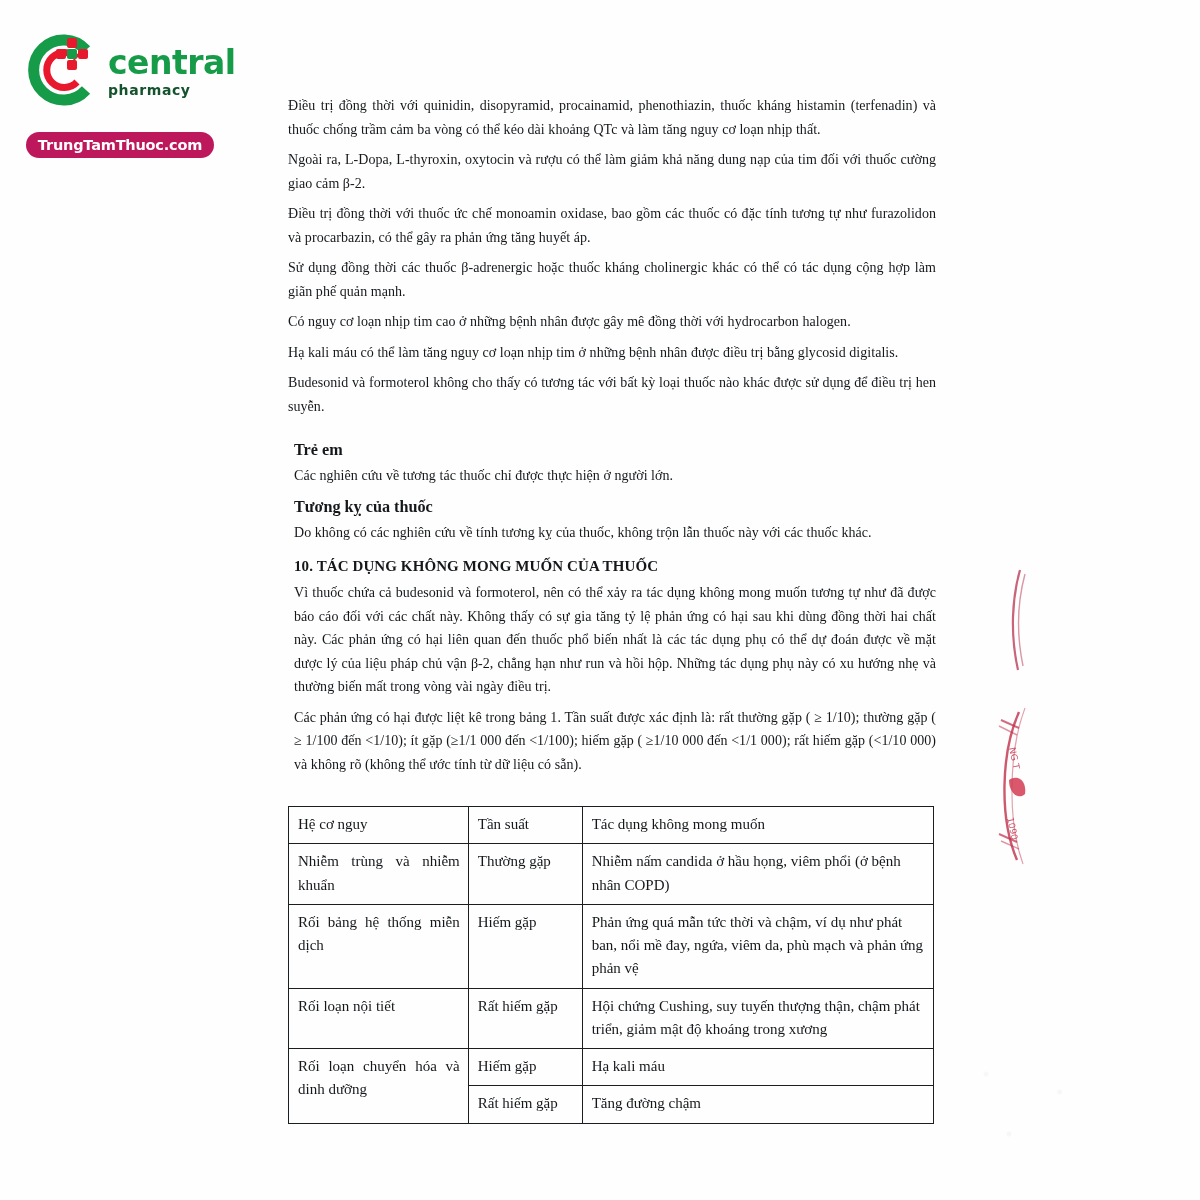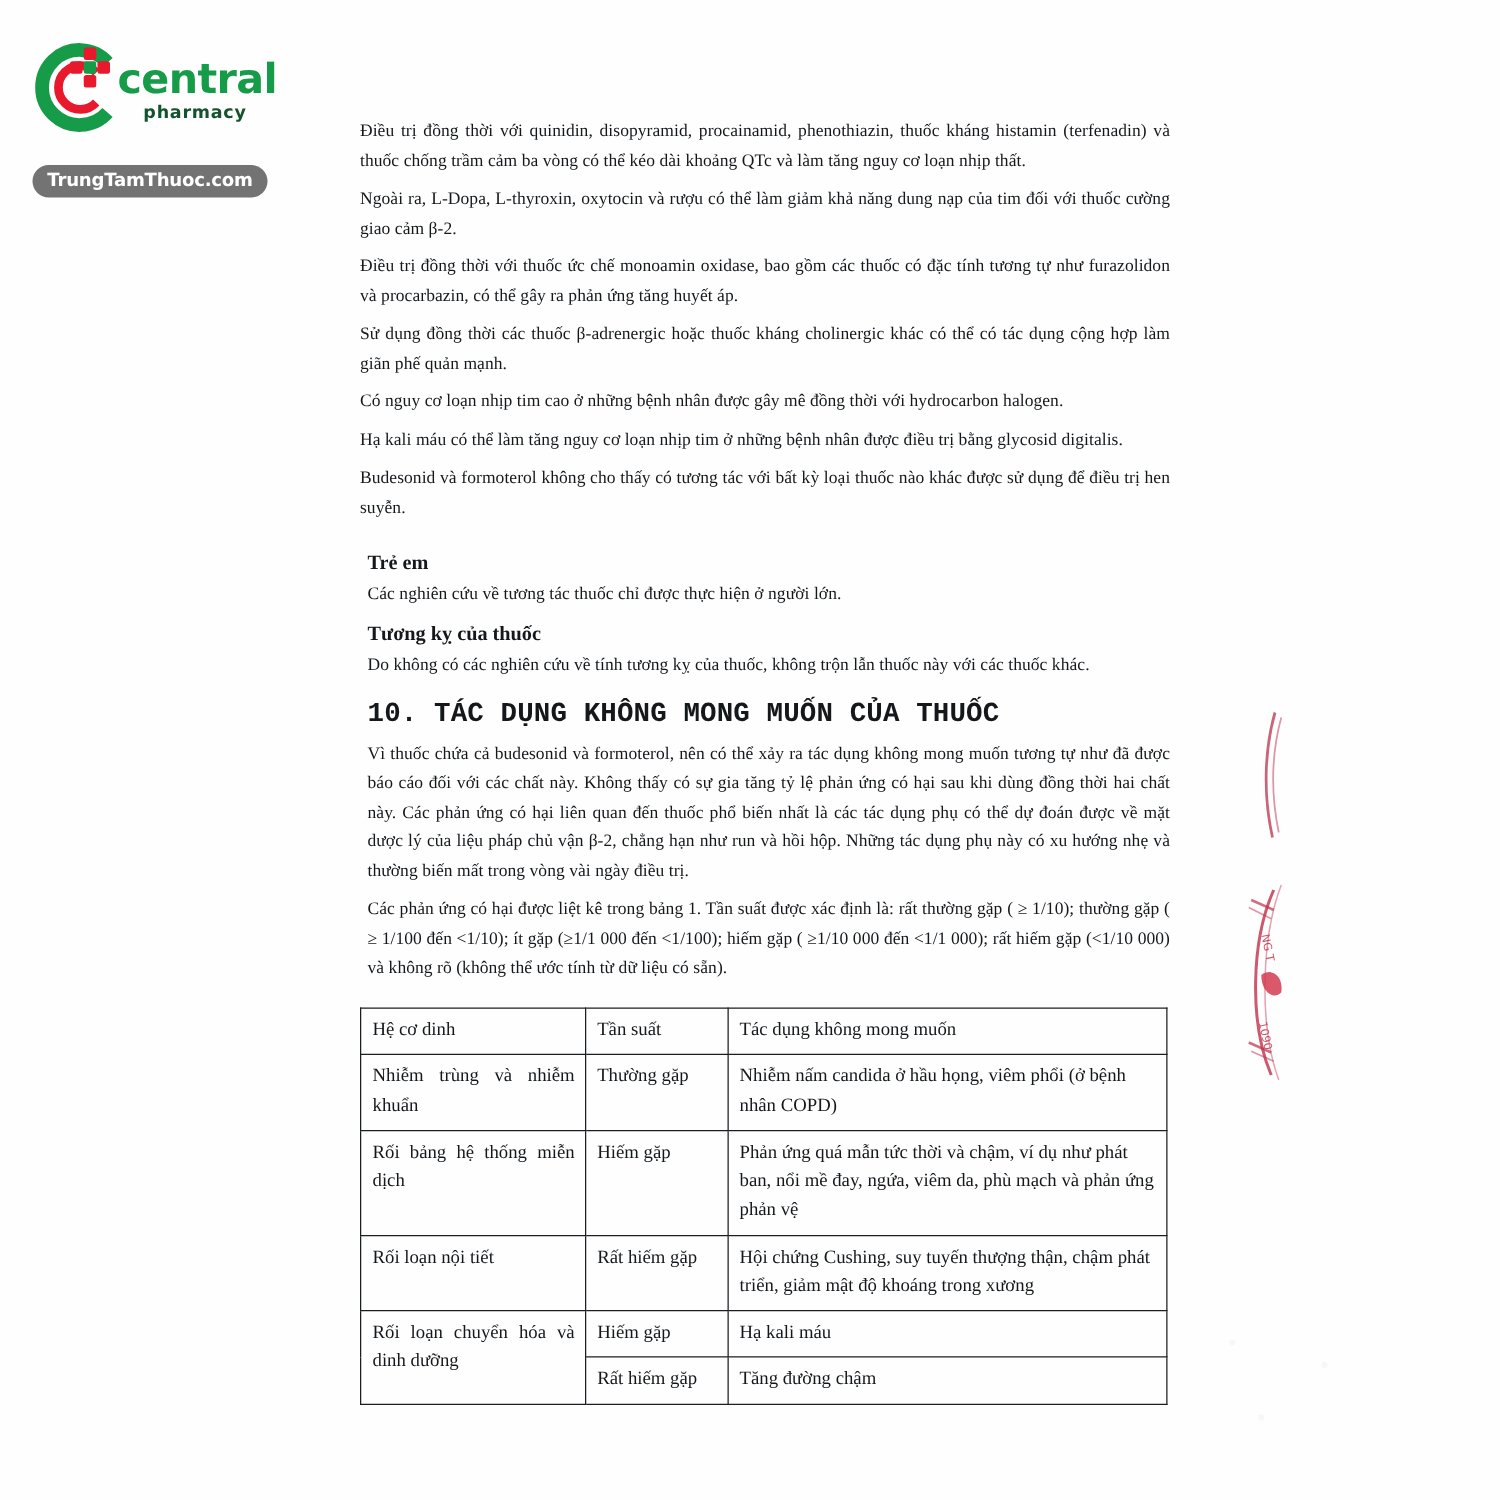--- a/index.html
+++ b/index.html
@@ -28,24 +28,23 @@
   }
   #logo-mark {
     position: absolute;
     left: 8px;
     top: 6px;
     width: 84px;
     height: 84px;
   }
   #logo-wordmark {
     position: absolute;
-    left: 82px;
+    left: 96px;
     top: 24px;
     width: 124px;
-    text-align: center;
   }
   #brand-name {
     font-family: "DejaVu Sans", "Liberation Sans", sans-serif;
     font-size: 33px;
     font-weight: 700;
     color: #169b48;
     letter-spacing: -0.5px;
     line-height: 1;
   }
   #brand-sub {
@@ -56,21 +55,21 @@
     letter-spacing: 0.6px;
     margin-top: 4px;
     line-height: 1;
   }
   #site-banner {
     position: absolute;
     left: 14px;
     top: 110px;
     width: 188px;
     height: 26px;
-    background: #737373;
+    background: #be185d;
     border-radius: 13px;
     display: flex;
     align-items: center;
     justify-content: center;
   }
   #site-banner-text {
     font-family: "DejaVu Sans", "Liberation Sans", sans-serif;
     font-size: 14.5px;
     font-weight: 700;
     color: #ffffff;
@@ -98,26 +97,25 @@
     margin: 20px 0 2px 6px;
     line-height: 1.5;
   }
   .sub-bold {
     font-size: 16.2px;
     font-weight: 700;
     margin: 6px 0 2px 6px;
     line-height: 1.5;
   }
   .section-head {
-    font-size: 22px;
+    font-size: 15px;
     font-weight: 700;
     margin: 10px 0 4px 6px;
     line-height: 1.5;
     letter-spacing: 0.1px;
-    font-family: Liberation Mono, monospace;
   }
   .para.hang { margin-left: 6px; width: 642px; }
 
   
   #ae-table {
     position: absolute;
     left: 288px;
     top: 806px;
     width: 646px;
     border-collapse: collapse;
@@ -210,21 +208,21 @@
   </div>
 
   <table id="ae-table">
     <colgroup>
       <col class="c1">
         <col class="c2">
         <col class="c3">
     </colgroup>
     <tbody>
       <tr>
-        <td>Hệ cơ dinh</td>
+        <td>Hệ cơ nguy</td>
         <td>Tần suất</td>
         <td>Tác dụng không mong muốn</td>
       </tr>
 
       <tr>
         <td class="justify">Nhiễm trùng và nhiễm khuẩn</td>
         <td>Thường gặp</td>
         <td>Nhiễm nấm candida ở hầu họng, viêm phổi (ở bệnh nhân COPD)</td>
       </tr>
 

